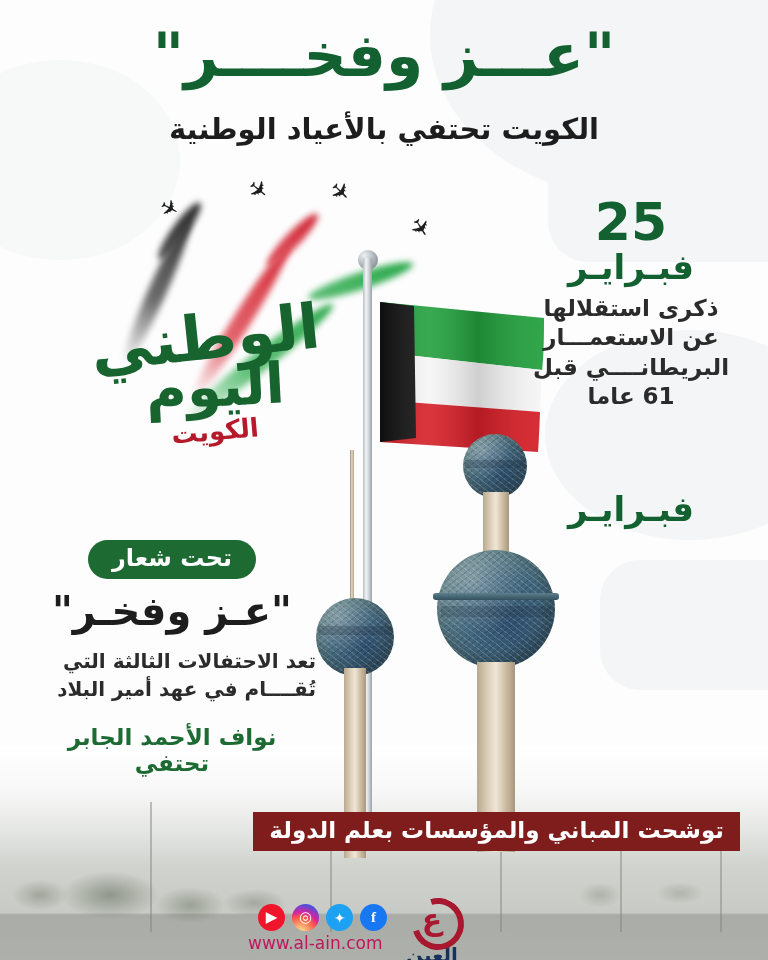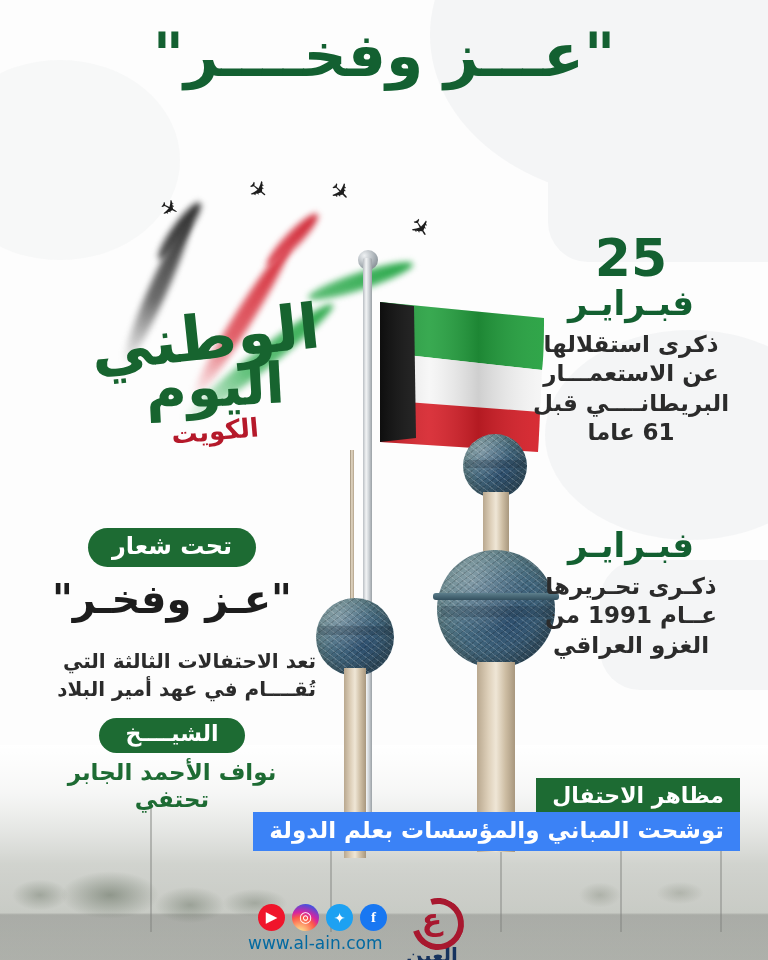--- a/index.html
+++ b/index.html
@@ -108,61 +108,61 @@
   .needle{
     position:absolute;
     background:linear-gradient(to right,#9a8a72,#e6dbc8 45%,#b0a088);
   }
   .deck{
     position:absolute;height:7px;border-radius:3px;
     background:linear-gradient(to bottom,#5d7f8c,#33505f);
   }
 
   
-  .dblock{position:absolute;right:28px;width:218px;text-align:center;margin-top:36px;}
+  .dblock{position:absolute;right:28px;width:218px;text-align:center;}
   .dnum{color:#136031;font-size:52px;font-weight:bold;line-height:1;}
   .dmon{color:#136031;font-size:34px;font-weight:bold;line-height:1.05;margin-top:2px;letter-spacing:1px;}
   .ddesc{color:#2b2b2b;font-size:23px;font-weight:bold;line-height:1.28;margin-top:8px;}
 
   
   .pill{
     display:inline-block;background:#1d6b33;color:#ffffff;
     border-radius:22px;padding:5px 24px 8px;
     font-size:24px;font-weight:bold;line-height:1.1;letter-spacing:1px;
   }
-  .slogan-wrap{position:absolute;left:32px;top:528px;width:280px;text-align:center;}
+  .slogan-wrap{position:absolute;left:32px;top:540px;width:280px;text-align:center;}
   .slogan{color:#1d1d1d;font-size:40px;font-weight:bold;line-height:1.1;margin-top:10px;}
   .para{
     position:absolute;left:28px;top:648px;width:288px;text-align:right;
     color:#2b2b2b;font-size:20px;font-weight:bold;line-height:1.38;
   }
   .sheikh-wrap{position:absolute;left:28px;top:718px;width:288px;text-align:center;}
   .sheikh-name{color:#1d6b33;font-size:23px;font-weight:bold;margin-top:6px;line-height:1.15;}
 
   
   .bn{position:absolute;color:#fff;font-weight:bold;text-align:center;}
   .bn-green{background:#1d6b33;}
-  .bn-red{background:#3b82f6;}
+  .bn-red{background:#7f1d1d;}
   .b1{right:28px;top:778px;padding:5px 16px 8px;font-size:22px;}
   .b2{right:28px;top:812px;padding:5px 16px 8px;font-size:23px;}
   .b3{right:28px;top:851px;padding:5px 16px 8px;font-size:23px;}
 
   
   .social{position:absolute;left:258px;top:904px;display:flex;gap:7px;direction:ltr;}
   .sic{width:27px;height:27px;border-radius:50%;position:relative;}
   .sic span{
     position:absolute;inset:0;display:flex;align-items:center;justify-content:center;
     color:#fff;font-size:15px;font-weight:bold;line-height:1;
   }
   .yt{background:#f0152b;}
   .ig{background:radial-gradient(circle at 30% 107%,#fdf497 0%,#fd5949 45%,#d6249f 60%,#285AEB 90%);}
   .tw{background:#1da1f2;}
   .fb{background:#1877f2;}
   .url{
-    position:absolute;left:248px;top:933px;color:#0369a1;
+    position:absolute;left:248px;top:933px;color:#be185d;
     font-size:17px;direction:ltr;font-family:"DejaVu Sans","Liberation Sans",sans-serif;
   }
   .brand{position:absolute;left:378px;top:896px;width:108px;text-align:center;}
   .brand-mark{
     width:48px;height:48px;margin:0 auto;position:relative;
     color:#a8182f;font-size:40px;font-weight:bold;line-height:46px;
   }
   .brand-mark .ring{
     position:absolute;left:4px;top:2px;width:40px;height:40px;border-radius:50%;
     border:6px solid #a8182f;border-left-color:transparent;transform:rotate(28deg);
@@ -183,20 +183,21 @@
 
   <div class="city">
     <div class="pole-far" style="left:150px;height:130px;"></div>
     <div class="pole-far" style="left:330px;height:110px;"></div>
     <div class="pole-far" style="left:500px;height:120px;"></div>
     <div class="pole-far" style="left:620px;height:100px;"></div>
     <div class="pole-far" style="left:720px;height:115px;"></div>
   </div>
 
   <div class="title">"عـــز وفخــــر"</div>
+  <div class="subtitle">الكويت تحتفي بالأعياد الوطنية</div>
 
   <div class="smoke" style="left:148px;top:212px;width:18px;height:160px;
               background:linear-gradient(to bottom,#3a3a3a,#6d6d6d 55%,rgba(120,120,120,0));
               transform:rotate(24deg);"></div>
   <div class="smoke" style="left:172px;top:196px;width:15px;height:70px;
               background:linear-gradient(to bottom,#2b2b2b,#555);transform:rotate(36deg);"></div>
   <div class="smoke" style="left:232px;top:232px;width:18px;height:180px;
               background:linear-gradient(to bottom,#d5333f,#e2636c 60%,rgba(230,120,130,0));
               transform:rotate(32deg);"></div>
   <div class="smoke" style="left:285px;top:204px;width:15px;height:72px;
@@ -253,34 +254,31 @@
   </div>
 
   <div class="dblock" style="top:196px;">
     <div class="dnum">25</div>
     <div class="dmon">فبـرايـر</div>
     <div class="ddesc">ذكرى استقلالها عن الاستعمـــار البريطانــــي قبل 61 عاما</div>
   </div>
 
   <div class="dblock" style="top:490px;">
     <div class="dmon">فبـرايـر</div>
-    <div class="ddesc">ذكـرى تحـريرها عــام 1991 من الغزو العراقي</div>
   </div>
 
   <div class="slogan-wrap">
     <span class="pill">تحت شعار</span>
     <div class="slogan">"عـز وفخـر"</div>
   </div>
   <div class="para">تعد الاحتفالات الثالثة التي تُقــــام في عهد أمير البلاد</div>
   <div class="sheikh-wrap">
-    <span class="pill" style="font-size:22px;padding:4px 26px 7px;">الشيــــخ</span>
     <div class="sheikh-name">نواف الأحمد الجابر تحتفي</div>
   </div>
 
-  <div class="bn bn-green b1">مظاهر الاحتفال</div>
   <div class="bn bn-red b2">توشحت المباني والمؤسسات بعلم الدولة</div>
 
   <div class="social">
     <div class="sic yt">
         <span>▶</span>
       </div>
     <div class="sic ig">
         <span>◎</span>
       </div>
     <div class="sic tw">

